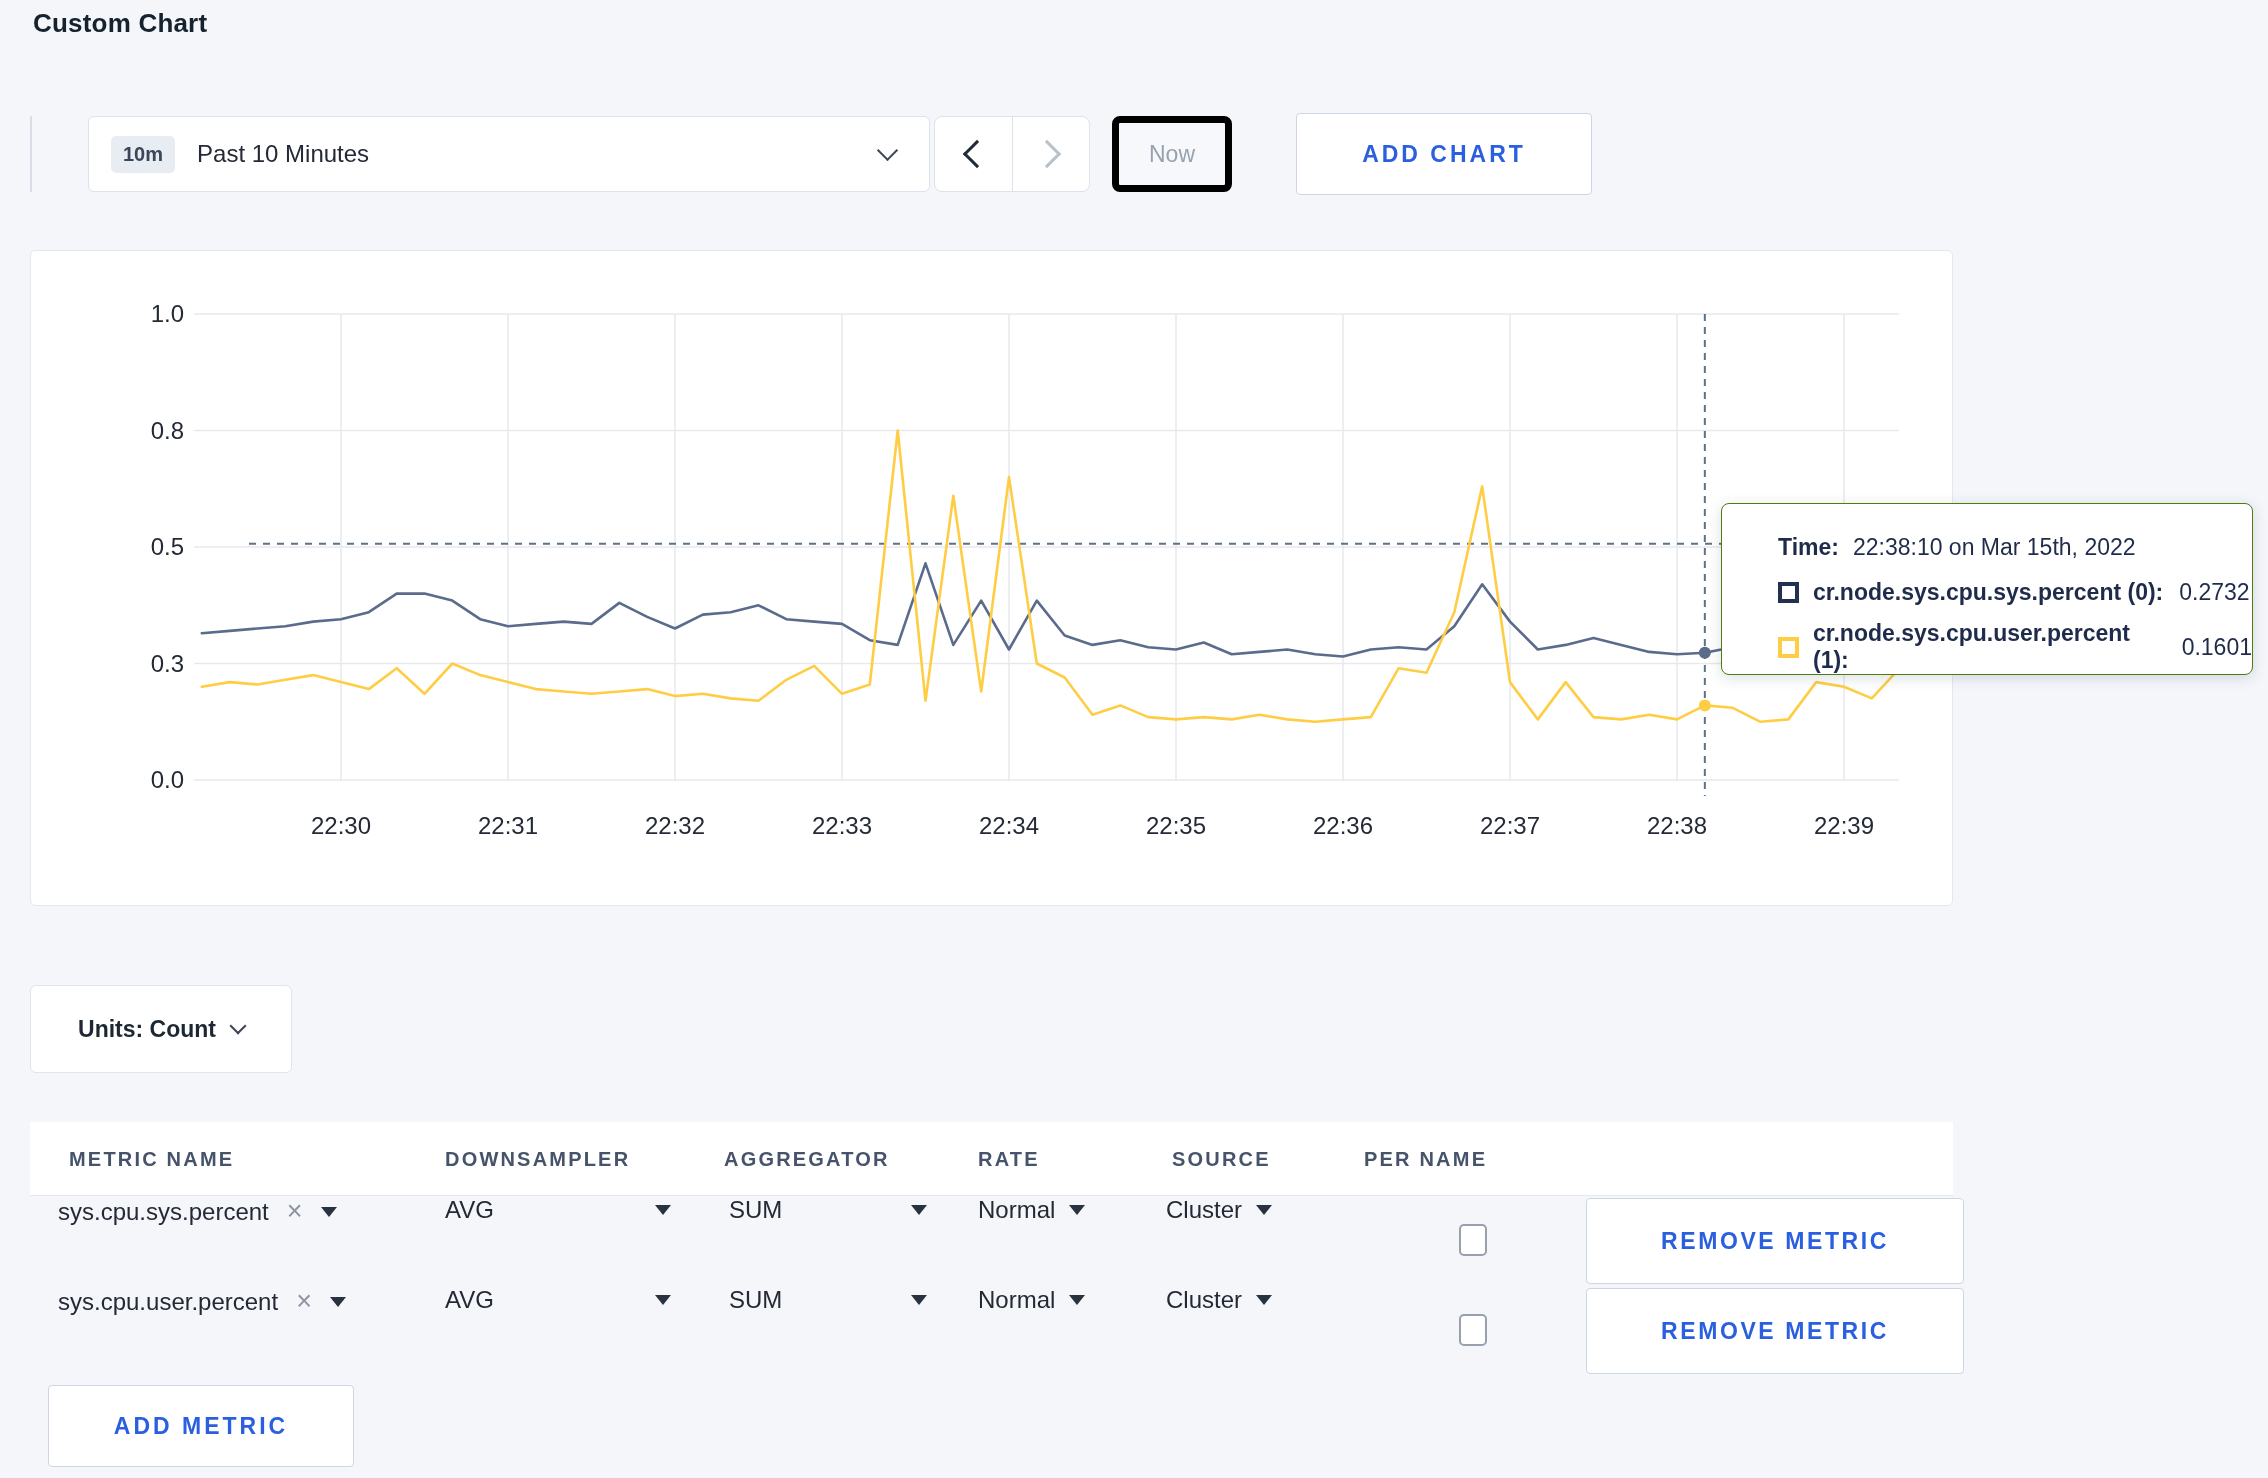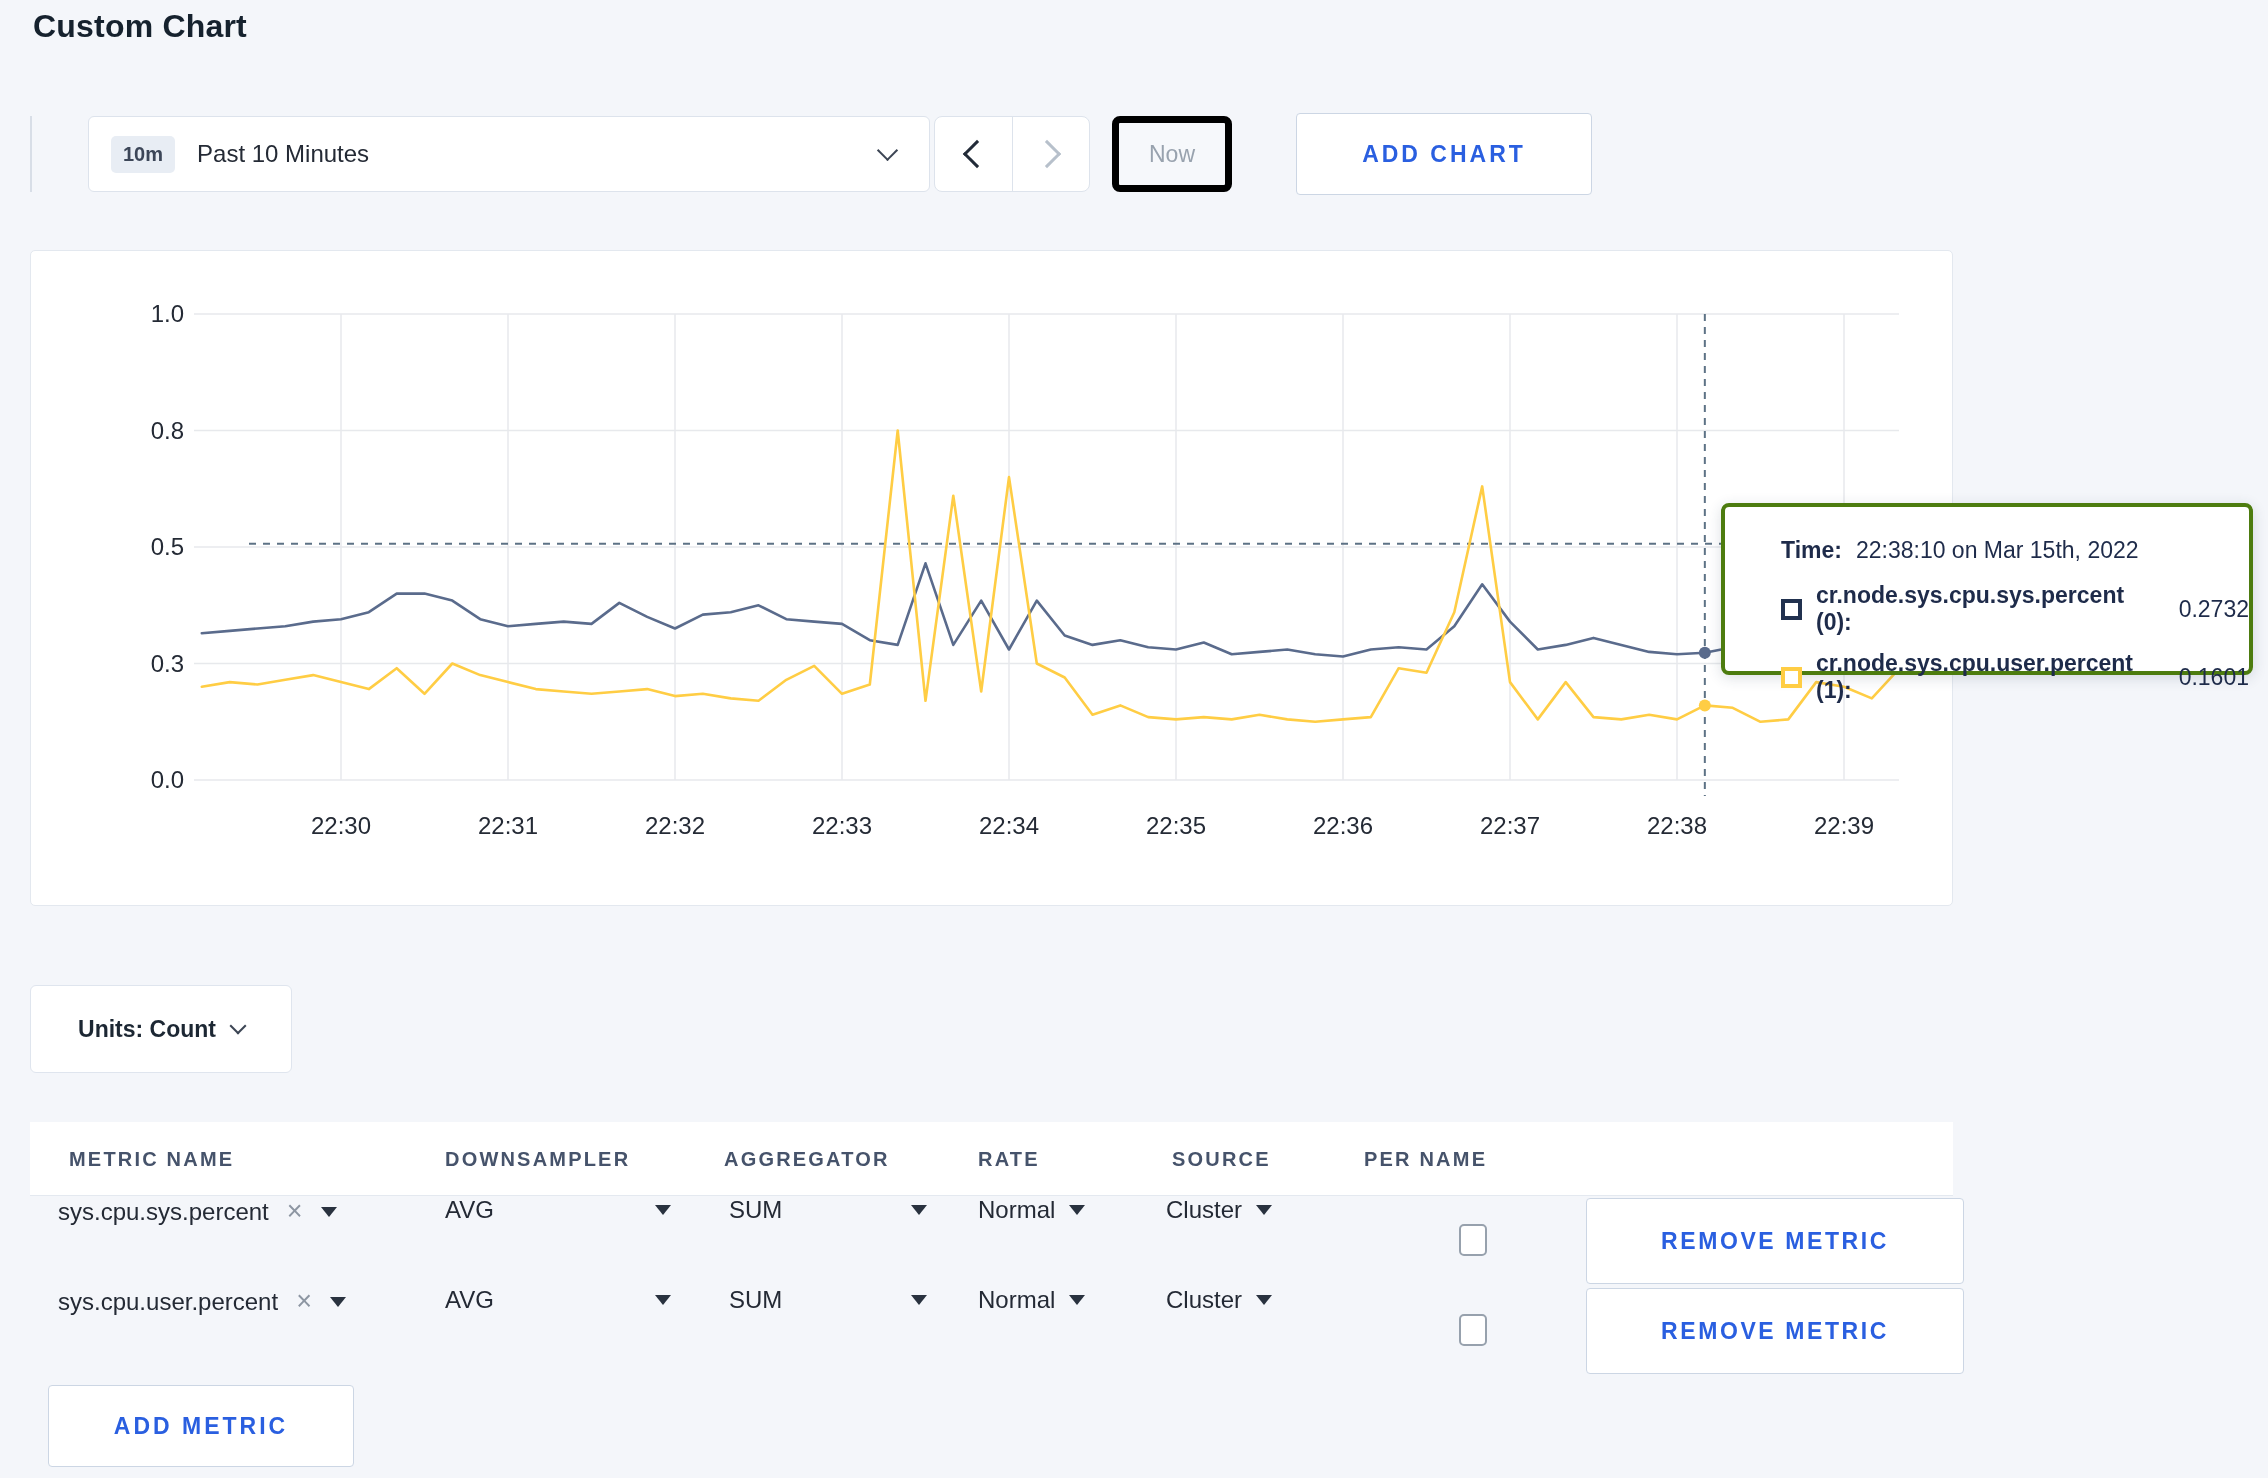--- a/index.html
+++ b/index.html
@@ -9,21 +9,21 @@
     background:#f4f6fa;
     color:#242a35;
     position:relative;
     overflow:hidden;
   }
   .page { position:absolute; inset:0; }
 
   
   .page-title {
     position:absolute; left:33px; top:8px;
-    font-size:32px; font-weight:600; color:#16222e; letter-spacing:.2px;text-align:right;
+    font-size:26px; font-weight:600; color:#16222e; letter-spacing:.2px;text-align:right;
   }
 
   
   .toolbar-rule { position:absolute; left:30px; top:116px; width:2px; height:76px; background:#d8dee7; }
   .time-select {
     position:absolute; left:76px; top:116px; width:842px; height:76px;
     background:#fff; border:1px solid #dde3ec; border-radius:6px;
     display:flex; align-items:center; cursor:pointer;margin-left:12px;
   }
   .range-badge {
@@ -62,21 +62,21 @@
   
   .chart-panel {
     position:absolute; left:30px; top:250px; width:1923px; height:656px;
     background:#fff; border:1px solid #e3e8ef; border-radius:5px;
   }
   .chart-panel svg { display:block; width:1923px; height:656px; }
 
   
   .chart-tooltip {
     position:absolute; left:1721px; top:503px; width:532px; height:172px;
-    background:#fff; border:4px solid #4d7c0f; border-radius:8px;
+    background:#fff; border:1px solid #4d7c0f; border-radius:8px;
     box-shadow:0 3px 14px rgba(40,55,80,.16);
     padding:30px 0 0 56px; z-index:5;
   }
   .tt-time { font-size:23px; color:#1e2b4a; margin-bottom:18px; }
   .tt-time .tt-label { font-weight:700; margin-right:14px; }
   .tt-row { display:flex; align-items:center; font-size:23px; color:#1e2b4a; margin-bottom:14px; }
   .tt-swatch { width:21px; height:21px; border:4px solid #21314f; background:#fff; margin-right:14px; flex:0 0 auto; }
   .tt-row .tt-metric { font-weight:700; margin-right:16px; }
 
   

